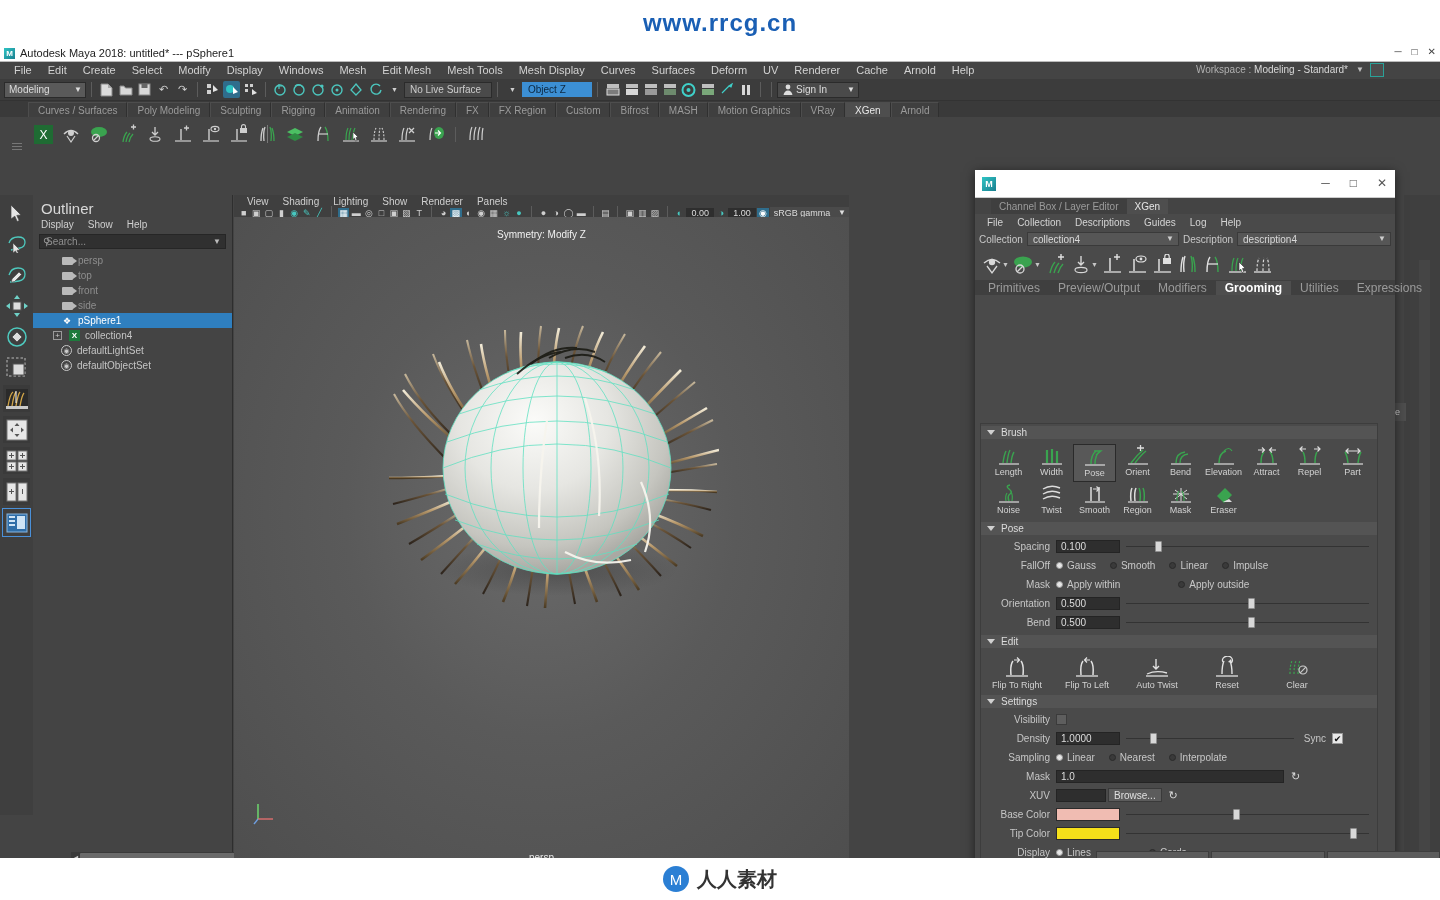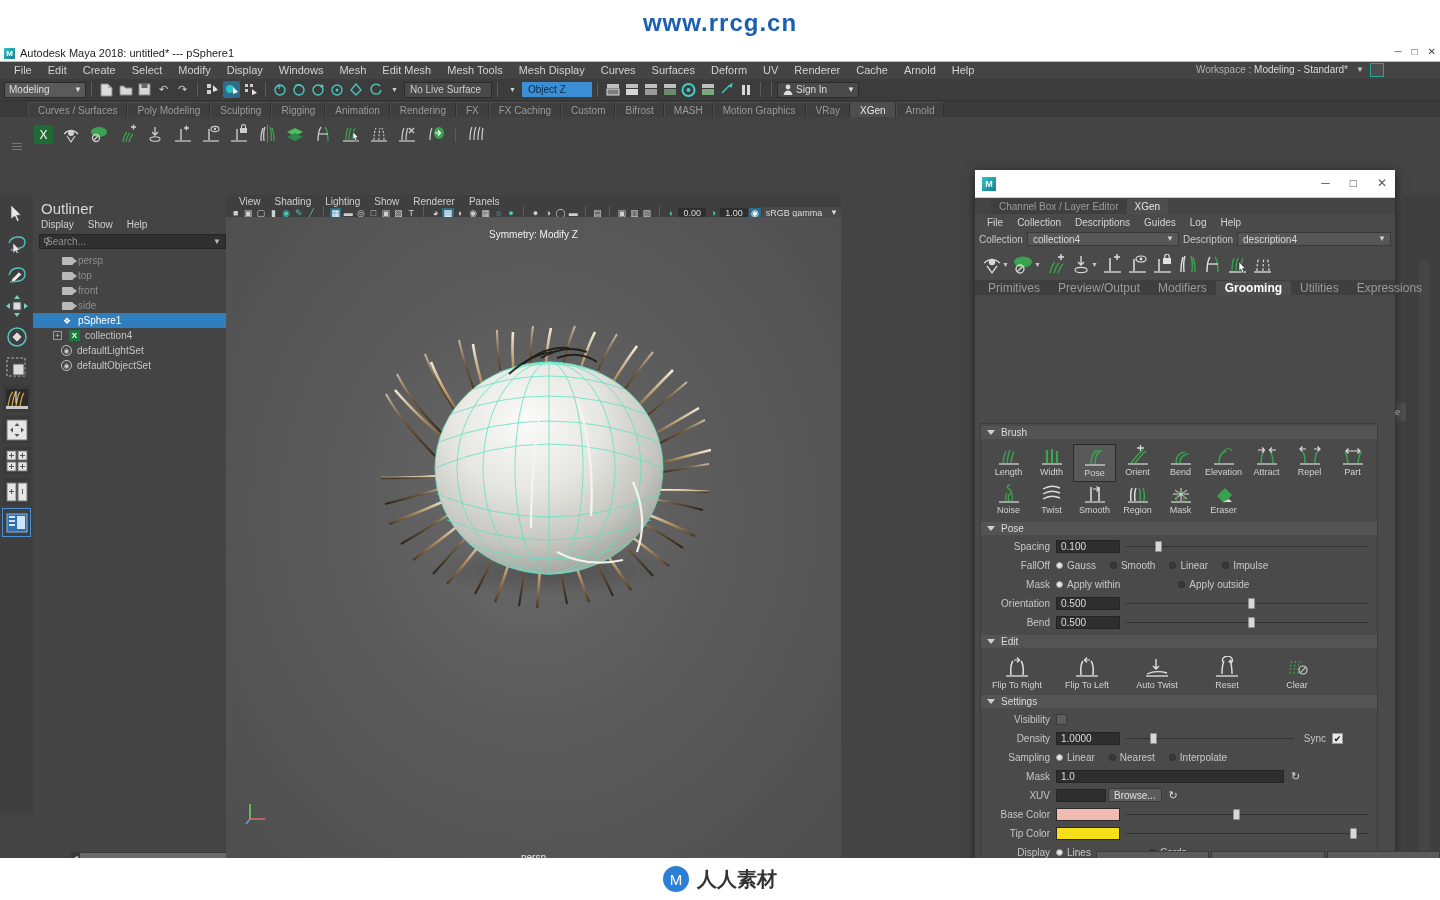--- a/index.html
+++ b/index.html
@@ -105,21 +105,21 @@
      text-align:center; margin-right:2px;}
   .setico{ width:11px; height:11px; border-radius:50%; border:1px solid #c8c8c8; color:#ccc;
      font-size:7px; display:flex; align-items:center; justify-content:center;}
   .out-scroll{ position:absolute; left:38px; bottom:2px; width:190px; height:13px; background:#3a3a3a;}
   .out-scroll .thumb{ position:absolute; left:9px; top:1px; width:164px; height:10px; background:#6a6a6a;
      border-radius:1px;}
   .out-scroll .a1{ position:absolute; left:1px; top:2px; font-size:8px; color:#ccc;}
   .out-scroll .a2{ position:absolute; right:2px; top:2px; font-size:8px; color:#ccc;}
 
   
-  .viewport{ position:absolute; left:226px; top:40px; width:615px; height:672px; background:#5a5a5a;}
+  .viewport{ position:absolute; left:234px; top:40px; width:615px; height:672px; background:#5a5a5a;}
   .vpbar{ height:22px; background:#3f3f3f; }
   .vpmenu{ display:flex; gap:0; padding-left:6px; height:12px; align-items:center;}
   .vpmenu span{ font-size:10px; color:#cfcfcf; padding:0 7px;}
   .vptools{ display:flex; align-items:center; gap:1px; padding-left:4px; height:12px; }
   .vti{ width:14px; height:11px; display:flex; align-items:center; justify-content:center;
       font-size:9px; color:#cfcfcf;}
   .vti.on{ background:#2f6d8c; color:#fff;}
   .vti.teal{ color:#47c8c0; }
   .vpnum{ width:34px; height:11px; background:#2e2e2e; font-size:9px; color:#ddd;
       display:flex; align-items:center; justify-content:center;}
@@ -421,21 +421,21 @@
         <i></i>
       </div>
     <div class="shelftabs">
       <div class="st">Curves / Surfaces</div>
       <div class="st">Poly Modeling</div>
       <div class="st">Sculpting</div>
       <div class="st">Rigging</div>
       <div class="st">Animation</div>
       <div class="st">Rendering</div>
       <div class="st">FX</div>
-      <div class="st">FX Caching</div>
+      <div class="st">FX Region</div>
       <div class="st">Custom</div>
       <div class="st">Bifrost</div>
       <div class="st">MASH</div>
       <div class="st">Motion Graphics</div>
       <div class="st">VRay</div>
       <div class="st active">XGen</div>
       <div class="st">Arnold</div>
     </div>
 
     <div class="shelf">

